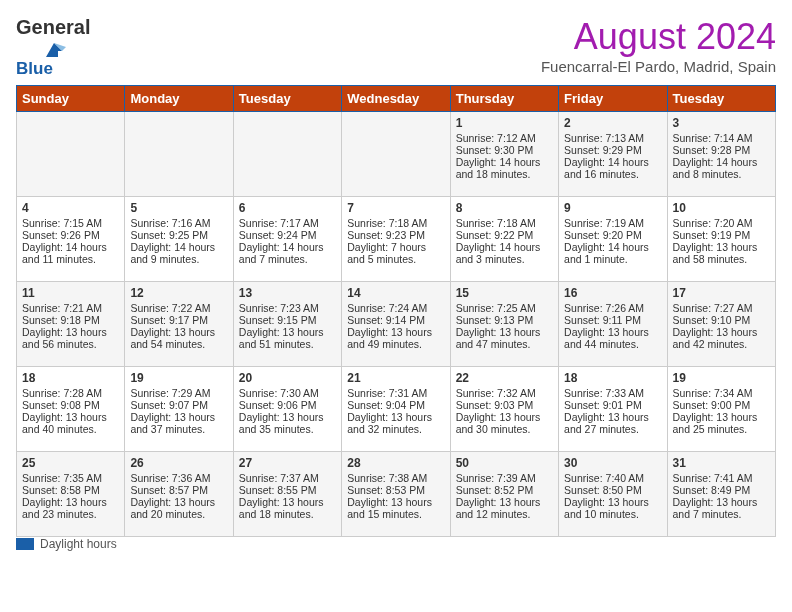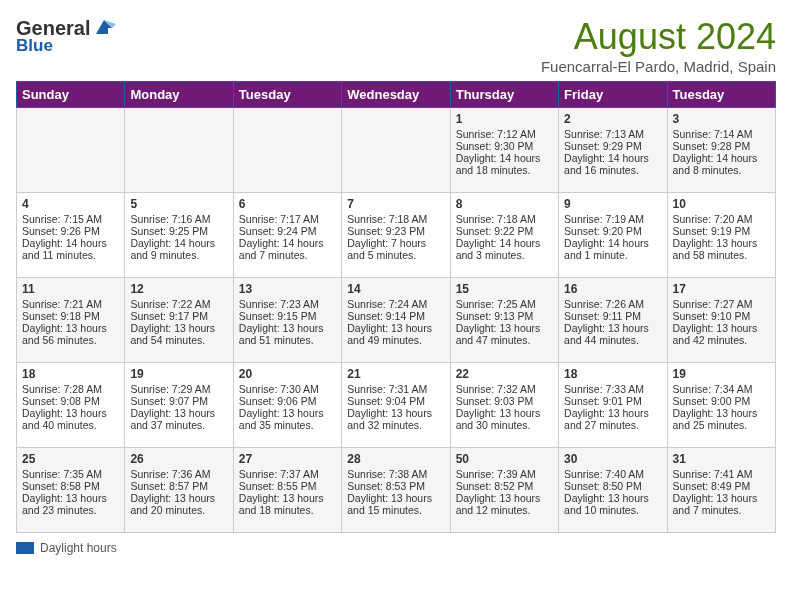--- a/index.html
+++ b/index.html
@@ -20,20 +20,21 @@
       margin-bottom: 6px;
     }
     .logo {
       display: flex;
       flex-direction: column;
       align-items: flex-start;
     }
     .logo-text {
       display: flex;
       align-items: center;
+      flex-direction: column;
     }
     .logo-general {
       font-size: 20px;
       font-weight: bold;
       color: #333;
     }
     .logo-blue {
       font-size: 17px;
       font-weight: bold;
       color: #1a5fa8;
@@ -41,34 +42,34 @@
     .logo-icon {
       width: 24px;
       height: 24px;
       margin-left: 2px;
     }
     .title-area {
       text-align: right;
     }
     .month-title {
       font-size: 36px;
-      color: #4d7c0f;
+      color: #a21caf;
       font-weight: normal;
     }
     .location {
       font-size: 15px;
       color: #555;
     }
     table {
       width: 100%;
       border-collapse: collapse;
       table-layout: fixed;
     }
     thead th {
-      background-color: #701a75;
+      background-color: #c2410c;
       color: #fff;
       text-align: left;
       padding: 5px 5px;
       font-size: 13px;
       font-weight: bold;
       border: 1px solid #1a5fa8;
     }
     tbody td {
       border: 1px solid #ccc;
       vertical-align: top;
@@ -324,17 +325,17 @@
           <td>
             <span class="day-number">31</span>
             <div>Sunrise: 7:41 AM</div>
             <div>Sunset: 8:49 PM</div>
             <div>Daylight: 13 hours and 7 minutes.</div>
           </td>
         </tr>
       </tbody>
   </table>
 
-  <div style="margin-top:8px; display:flex; align-items:center; font-size:12px; color:#555;">
+  <div style="display:flex; align-items:center; font-size:12px; color:#555;">
     <div style="width:18px; height:12px; background:#1a5fa8; margin-right:6px;"></div>
     <span>Daylight hours</span>
   </div>
 </div>
 
 </body></html>

